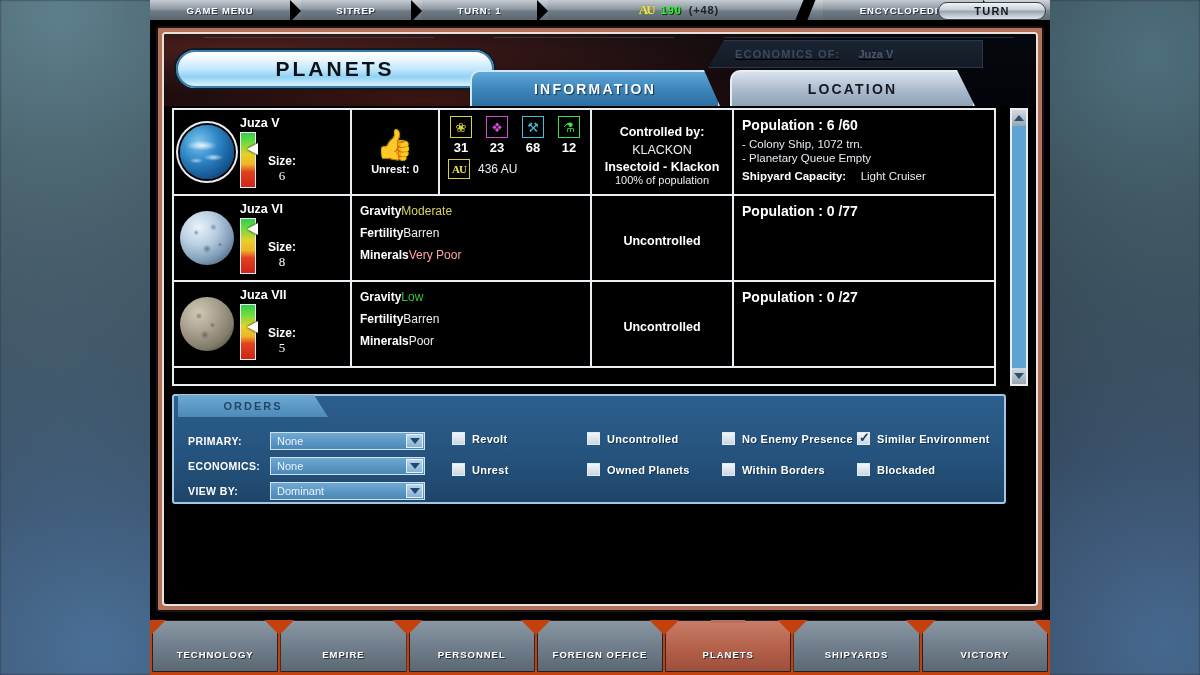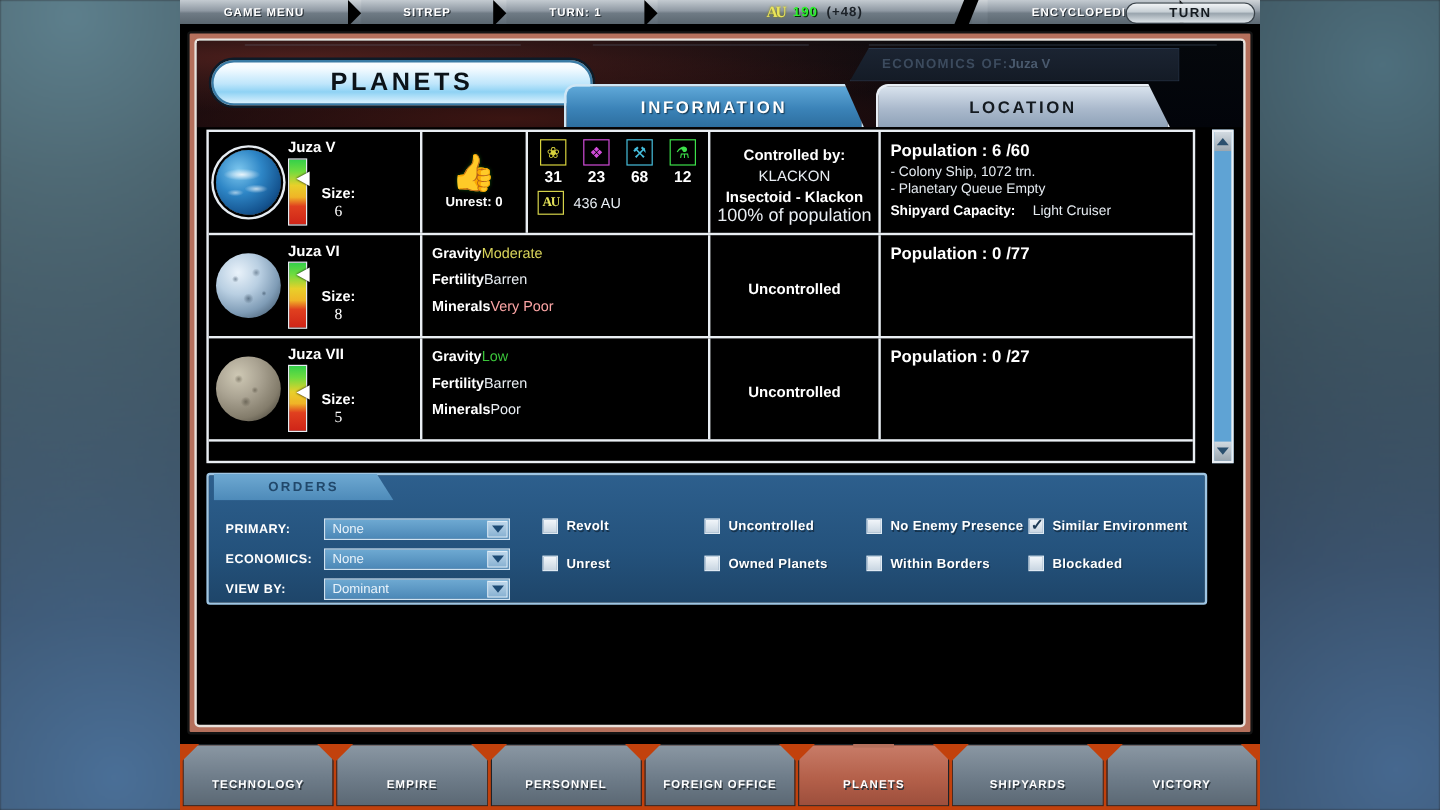--- a/index.html
+++ b/index.html
@@ -104,21 +104,21 @@
   }
   #planetsPill span{
     font-size:21px; font-weight:bold; letter-spacing:3px; color:#0b1218;
   }
   
   #econTab{
     position:absolute; left:544px; top:6px; width:275px; height:28px;
     background:linear-gradient(#1b2432,#141b26);
     border:1px solid #28364a;
     clip-path:polygon(16px 0,100% 0,100% 100%,0 100%);
-    display:flex; align-items:center; padding-left:26px; 
+    display:flex; align-items:center; padding-left:26px; gap:18px;text-decoration:underline;
   }
   #econTab .lbl{ color:#3c4b5e; font-size:11px; font-weight:bold; letter-spacing:1.2px;}
   #econTab .val{ color:#4a5a6e; font-size:11px; font-weight:bold;}
 
   
   #infoTab{
     position:absolute; left:306px; top:36px; width:250px; height:36px;
     background:linear-gradient(#5fa8d8,#3b83b8 55%,#2d6e9f);
     border:2px solid #cfe6f5; border-bottom:none;
     border-radius:10px 10px 0 0;
@@ -208,21 +208,21 @@
   .auval{ color:#e8eef4; font-size:12px; }
 
   .envtable{ padding:8px 8px 0 8px; }
   .envline{ display:flex; justify-content:flex-start; margin-bottom:8px; }
   .envk{ color:#fff; font-size:12px; font-weight:bold; }
   .envv{ font-size:12px; }
 
   .ctrlTop{ color:#fff; font-size:12.5px; font-weight:bold; text-align:center;}
   .ctrlName{ color:#e9eef3; font-size:12.5px; text-align:center; margin-top:4px;}
   .ctrlRace{ color:#fff; font-size:12.5px; font-weight:bold; text-align:center; margin-top:3px;}
-  .ctrlPct{ color:#e9eef3; font-size:15px; text-align:right; }
+  .ctrlPct{ color:#e9eef3; font-size:11px; text-align:right; }
   .unctrl{ color:#fff; font-size:12.5px; font-weight:bold; }
 
   .popHead{ color:#fff; font-size:14px; font-weight:bold; margin-bottom:5px; }
   .popLine{ color:#e5ebf1; font-size:11.5px; margin-bottom:2px; }
   .popCap{ color:#fff; font-size:11.5px; font-weight:bold; }
   .popCapV{ color:#e5ebf1; font-size:11.5px; font-weight:normal; margin-left:10px;}
 
   
   #vscroll{
     position:absolute; right:8px; top:74px; width:18px; height:278px;

